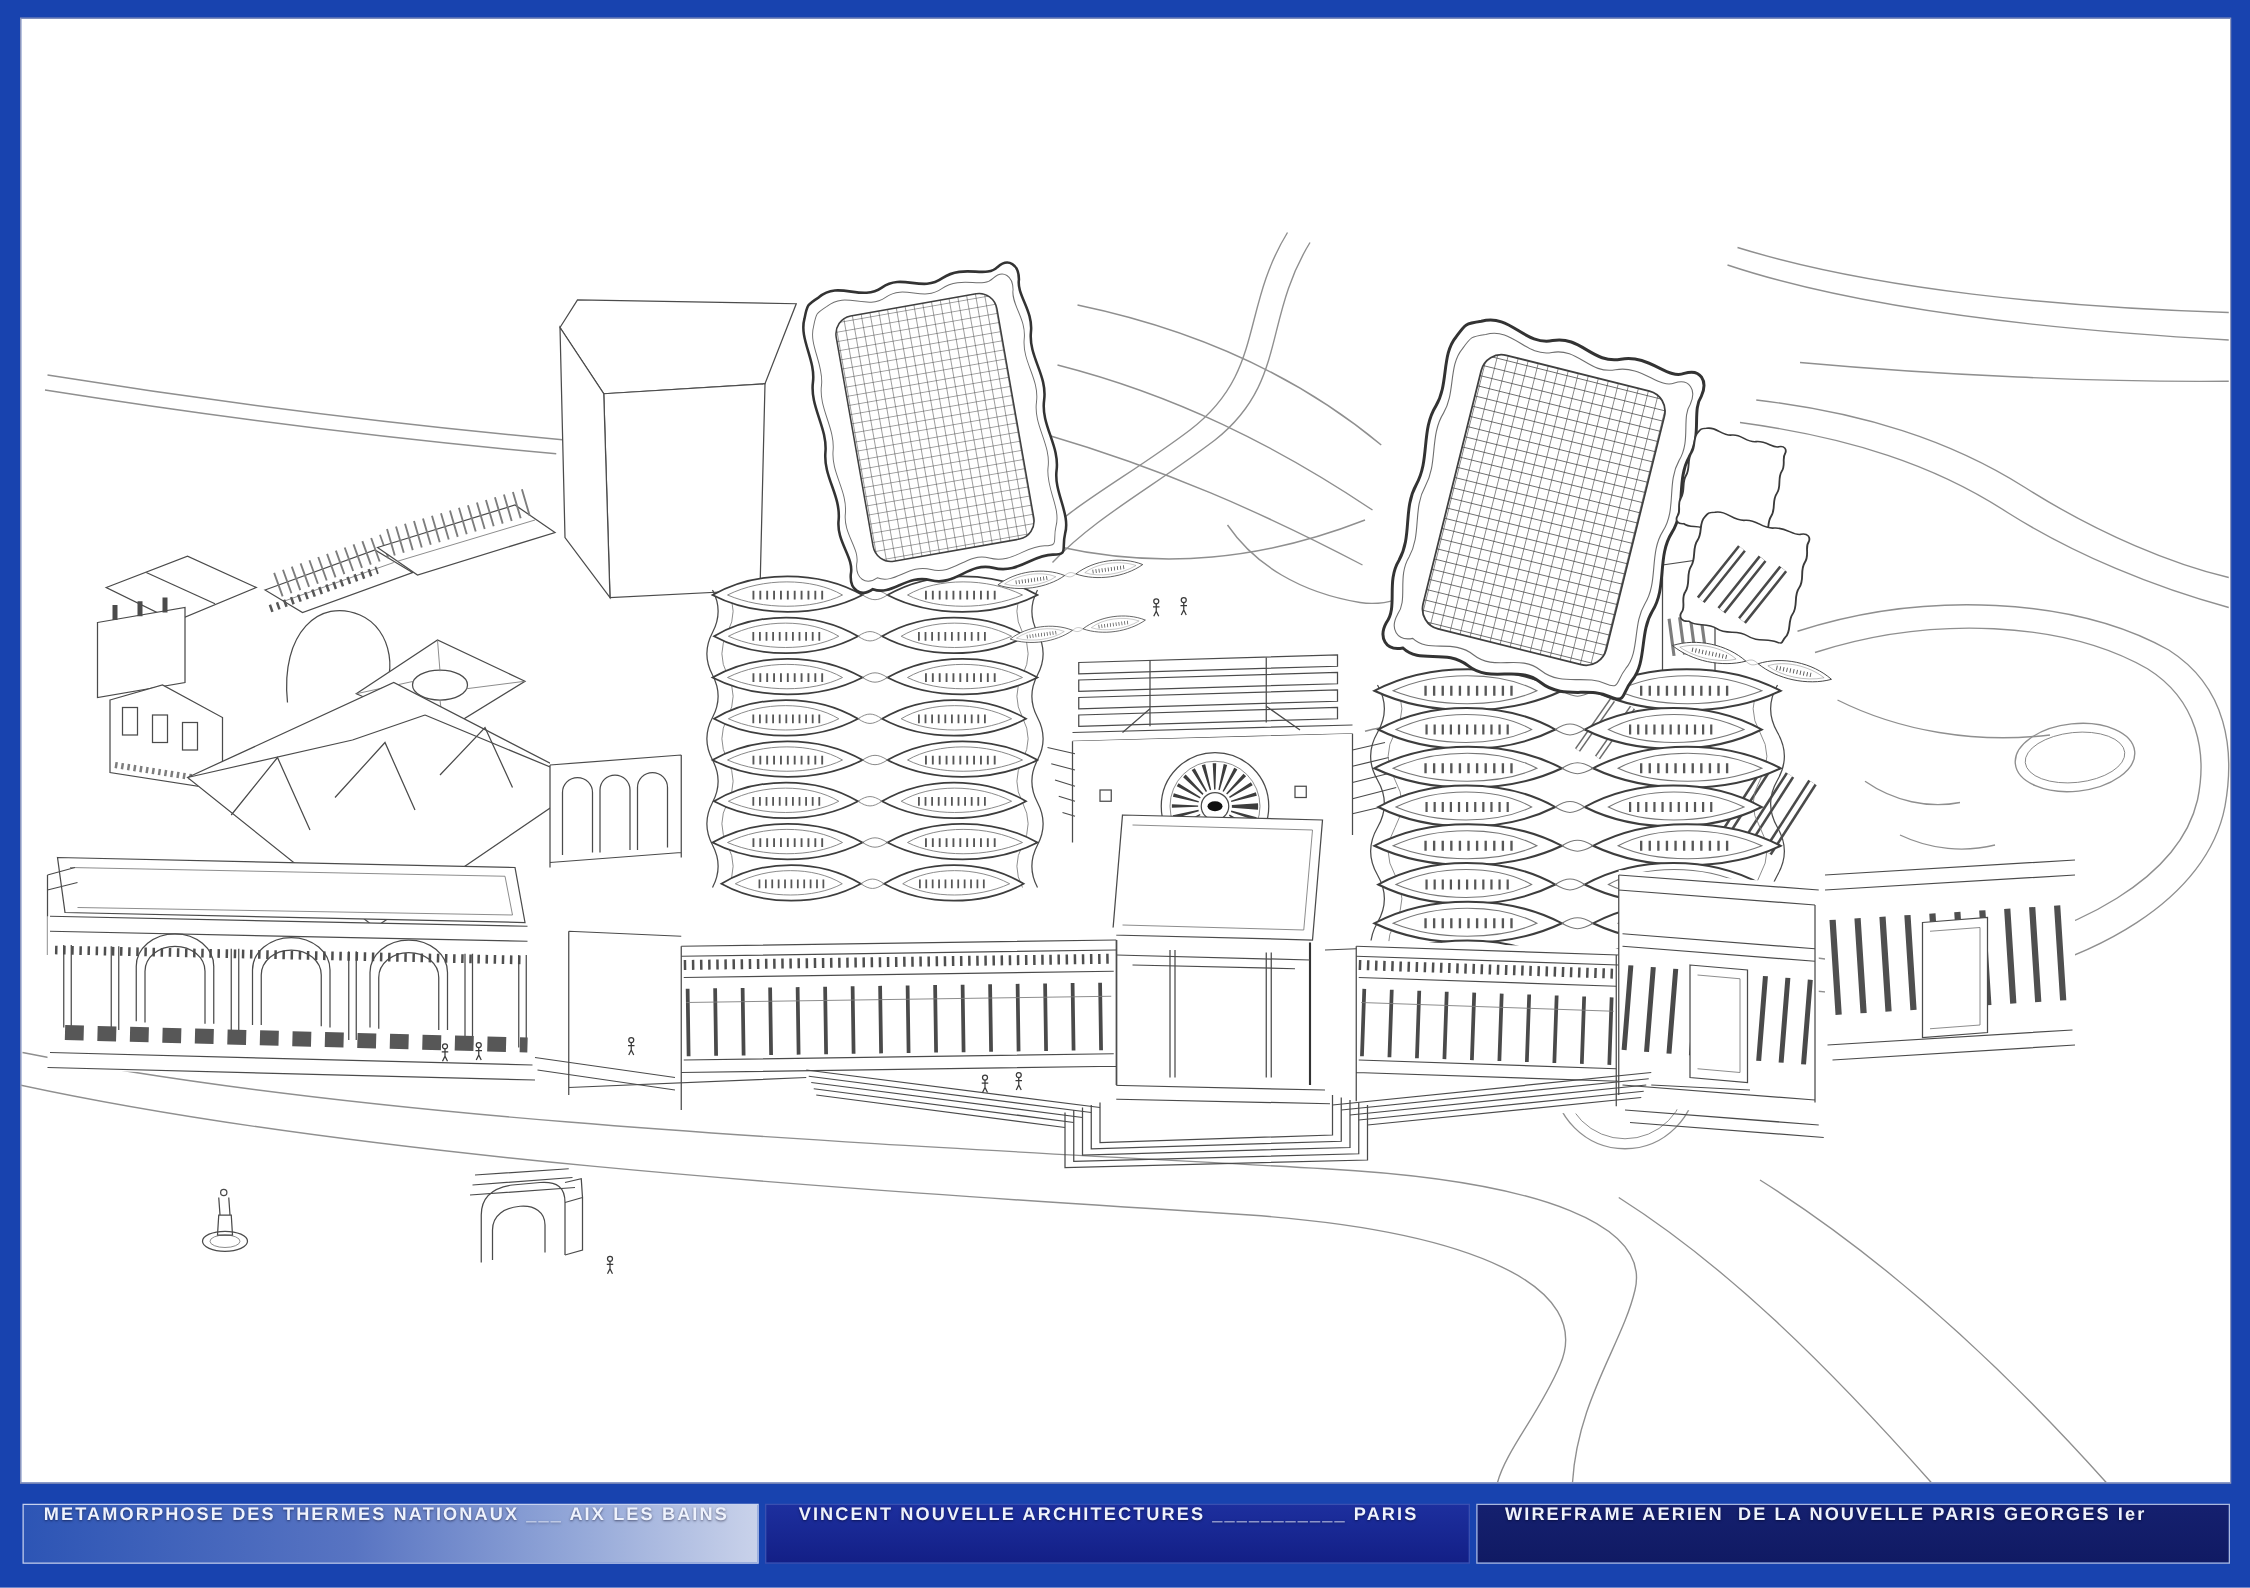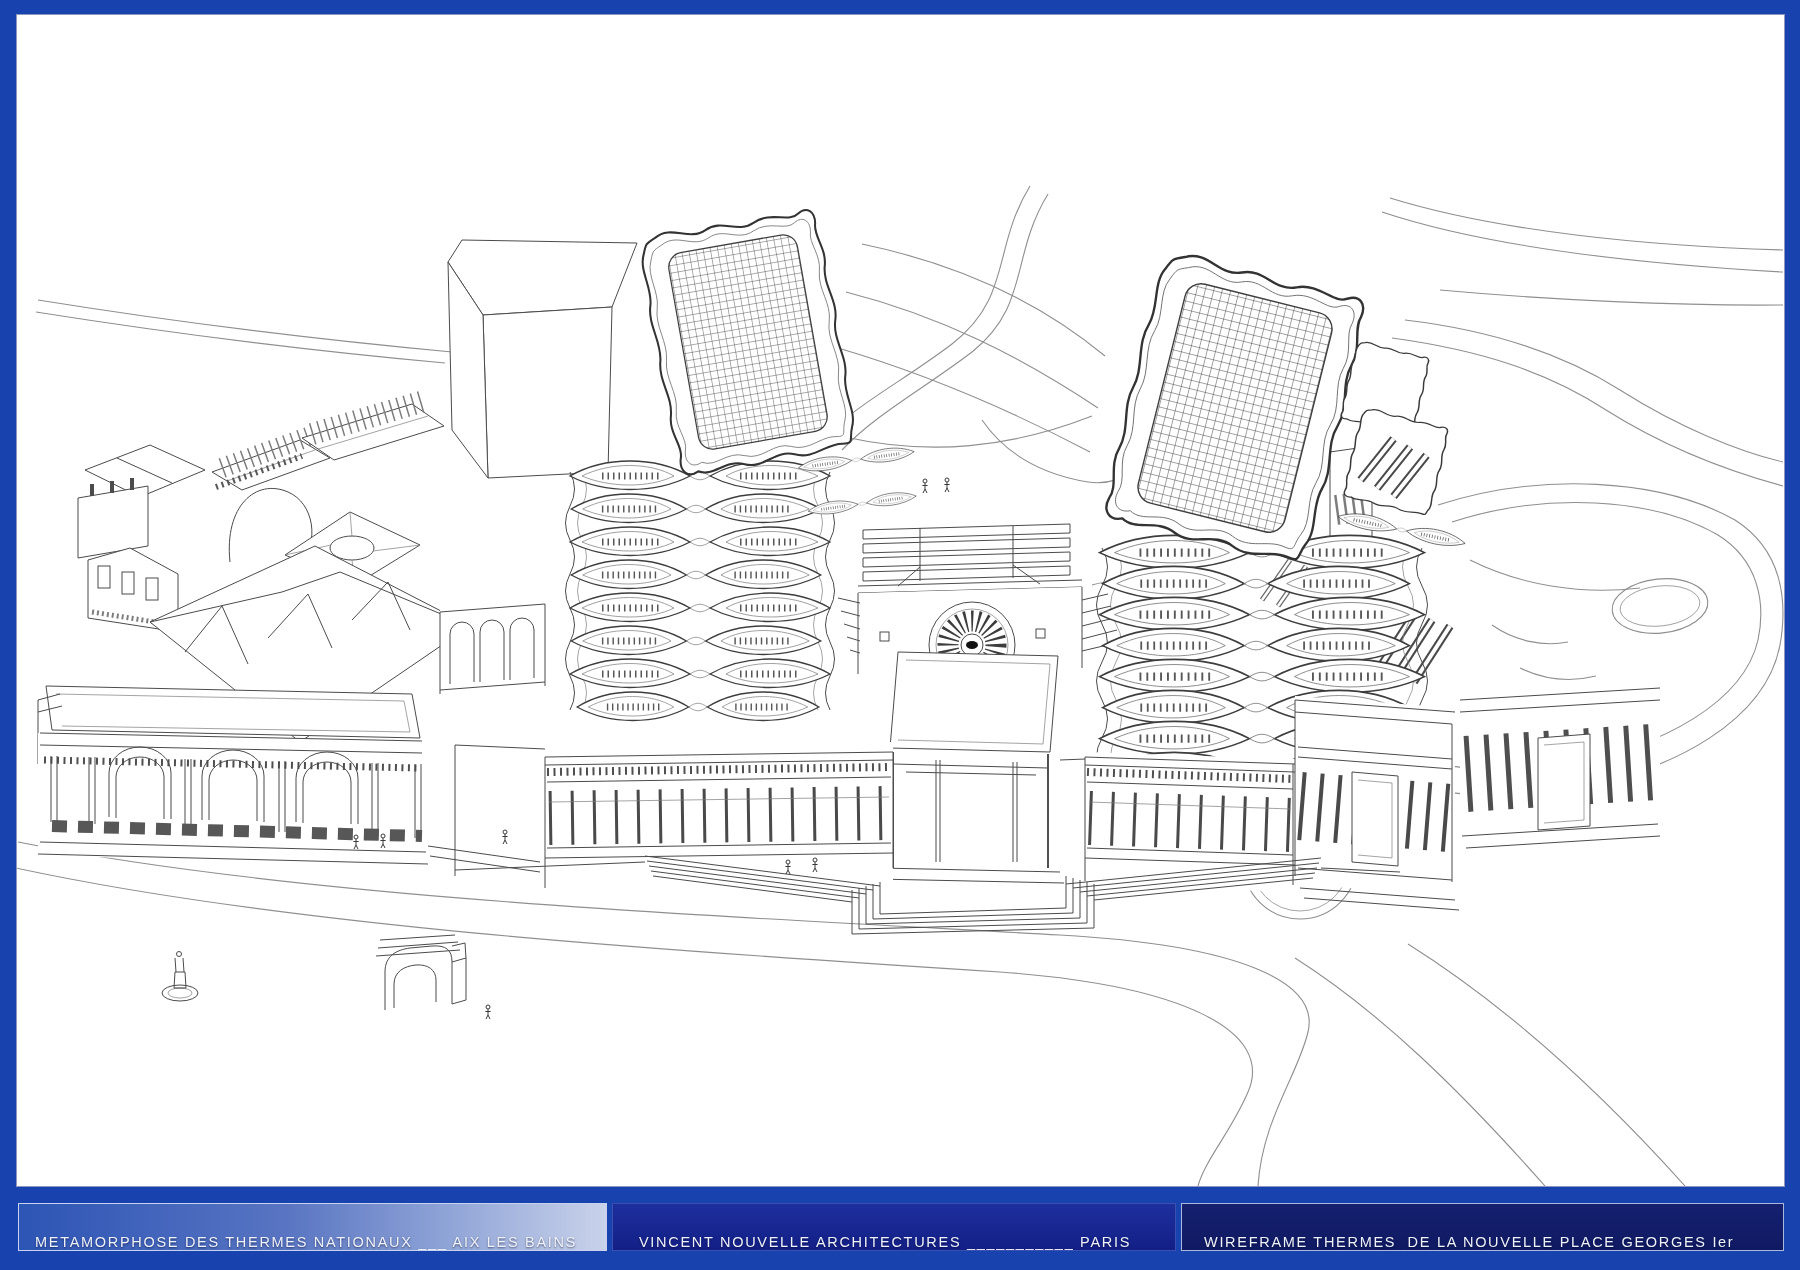--- a/index.html
+++ b/index.html
@@ -9,23 +9,23 @@
     font-family:"Liberation Sans",sans-serif;
   }
   .frame{position:relative;width:1800px;height:1270px;background:#1843af;}
   .canvas{
     position:absolute;left:17px;top:15px;width:1767px;height:1171px;
     background:#ffffff;outline:1px solid #8d96bb;
   }
   .canvas svg{display:block;width:100%;height:100%;}
   .titlebar-panel{
     position:absolute;top:1203px;height:48px;box-sizing:border-box;
-    display:flex;align-items:flex-end;
+    display:flex;align-items:flex-start;
     border:1px solid #c7d2ee;
-    color:#eef2fc;font-weight:normal;font-size:14.5px;letter-spacing:1.7px;
+    color:#eef2fc;font-weight:bold;font-size:14.5px;letter-spacing:1.7px;
     white-space:pre;overflow:hidden;
     text-shadow:0 1px 2px rgba(0,0,30,.55);
   }
   .p1{left:18px;width:589px;padding-left:16px;
       background:linear-gradient(90deg,#2d55b5 0%,#5874c2 45%,#93a7d8 75%,#c9d2ea 100%);}
   .p2{left:612px;width:564px;padding-left:26px;border-color:#3a4fb0;
       background:linear-gradient(180deg,#1d2f9e,#131f86);}
   .p3{left:1181px;width:603px;padding-left:22px;border-color:#aab8de;
       background:linear-gradient(180deg,#15206f,#101a63);}
 
@@ -311,16 +311,16 @@
     </svg>
   </div>
 
   <div class="titlebar-panel p1">
     <span>METAMORPHOSE DES THERMES NATIONAUX ___ AIX LES BAINS</span>
   </div>
   <div class="titlebar-panel p2">
     <span>VINCENT NOUVELLE ARCHITECTURES ___________ PARIS</span>
   </div>
   <div class="titlebar-panel p3">
-    <span>WIREFRAME THERMES  DE LA NOUVELLE PLACE GEORGES Ier</span>
+    <span>WIREFRAME AERIEN  DE LA NOUVELLE PARIS GEORGES Ier</span>
   </div>
 
 </div>
 
 </body></html>

